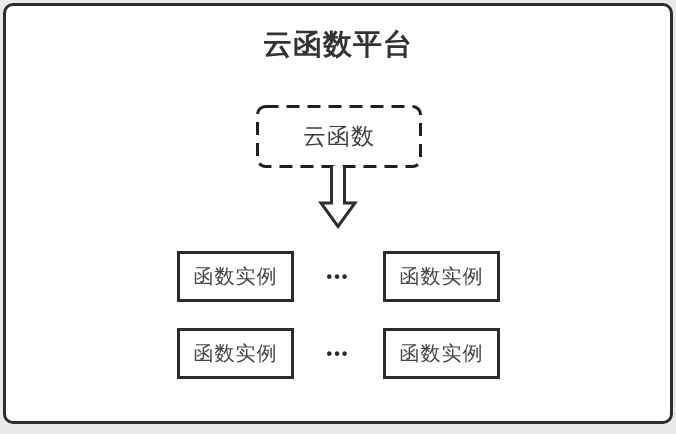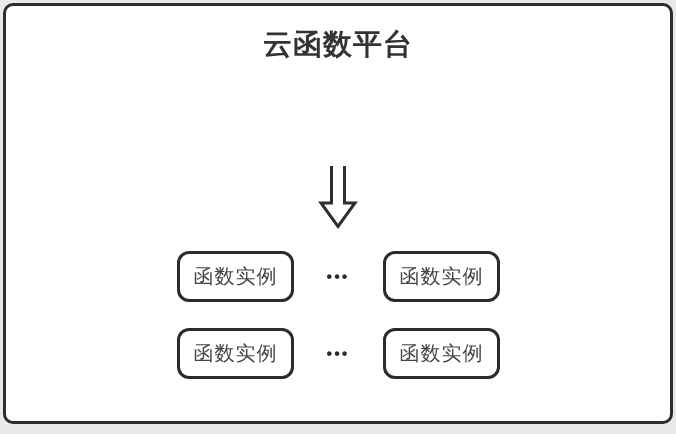--- a/index.html
+++ b/index.html
@@ -47,21 +47,21 @@
     position: absolute;
     left: 318px; top: 166px;
     width: 40px; height: 63px;
   }
   .inst-box {
     position: absolute;
     width: 117px; height: 51px;
     box-sizing: border-box;
     background: #ffffff;
     border: 3px solid #2b2b2b;
-    border-radius: 12px;
+    border-radius: 0;
     display: flex; align-items: center; justify-content: center;
     font-size: 20px;
     color: #434343;
     letter-spacing: 1px;
   }
   .pos-r1 { top: 251px; }
   .pos-r2 { top: 328px; }
   .pos-left { left: 177px; }
   .pos-right { left: 383px; }
   .dots {
@@ -82,20 +82,26 @@
   }
 </style>
 </head>
 <body>
 
 <div class="canvas">
   <div class="frame"></div>
 
   <div class="title">云函数平台</div>
 
+  <div class="dashed-node">
+    <svg width="166" height="63" viewBox="0 0 166 63">
+      <rect x="1.5" y="1.5" width="163" height="60" rx="8" ry="8" fill="none" stroke="#1f1f1f" stroke-width="3" stroke-dasharray="13 8"></rect>
+    </svg>
+    <span class="label">云函数</span>
+  </div>
 
   <svg class="arrow" viewBox="0 0 40 63">
     <path d="M13.5 0 L13.5 37 L3 37 L20 60.5 L37 37 L26.5 37 L26.5 0" fill="#ffffff" stroke="#2e2e2e" stroke-width="3" stroke-linejoin="miter"></path>
   </svg>
 
   <div class="inst-box pos-r1 pos-left">函数实例</div>
   <div class="dots pos-r1">•••</div>
   <div class="inst-box pos-r1 pos-right">函数实例</div>
 
   <div class="inst-box pos-r2 pos-left">函数实例</div>

